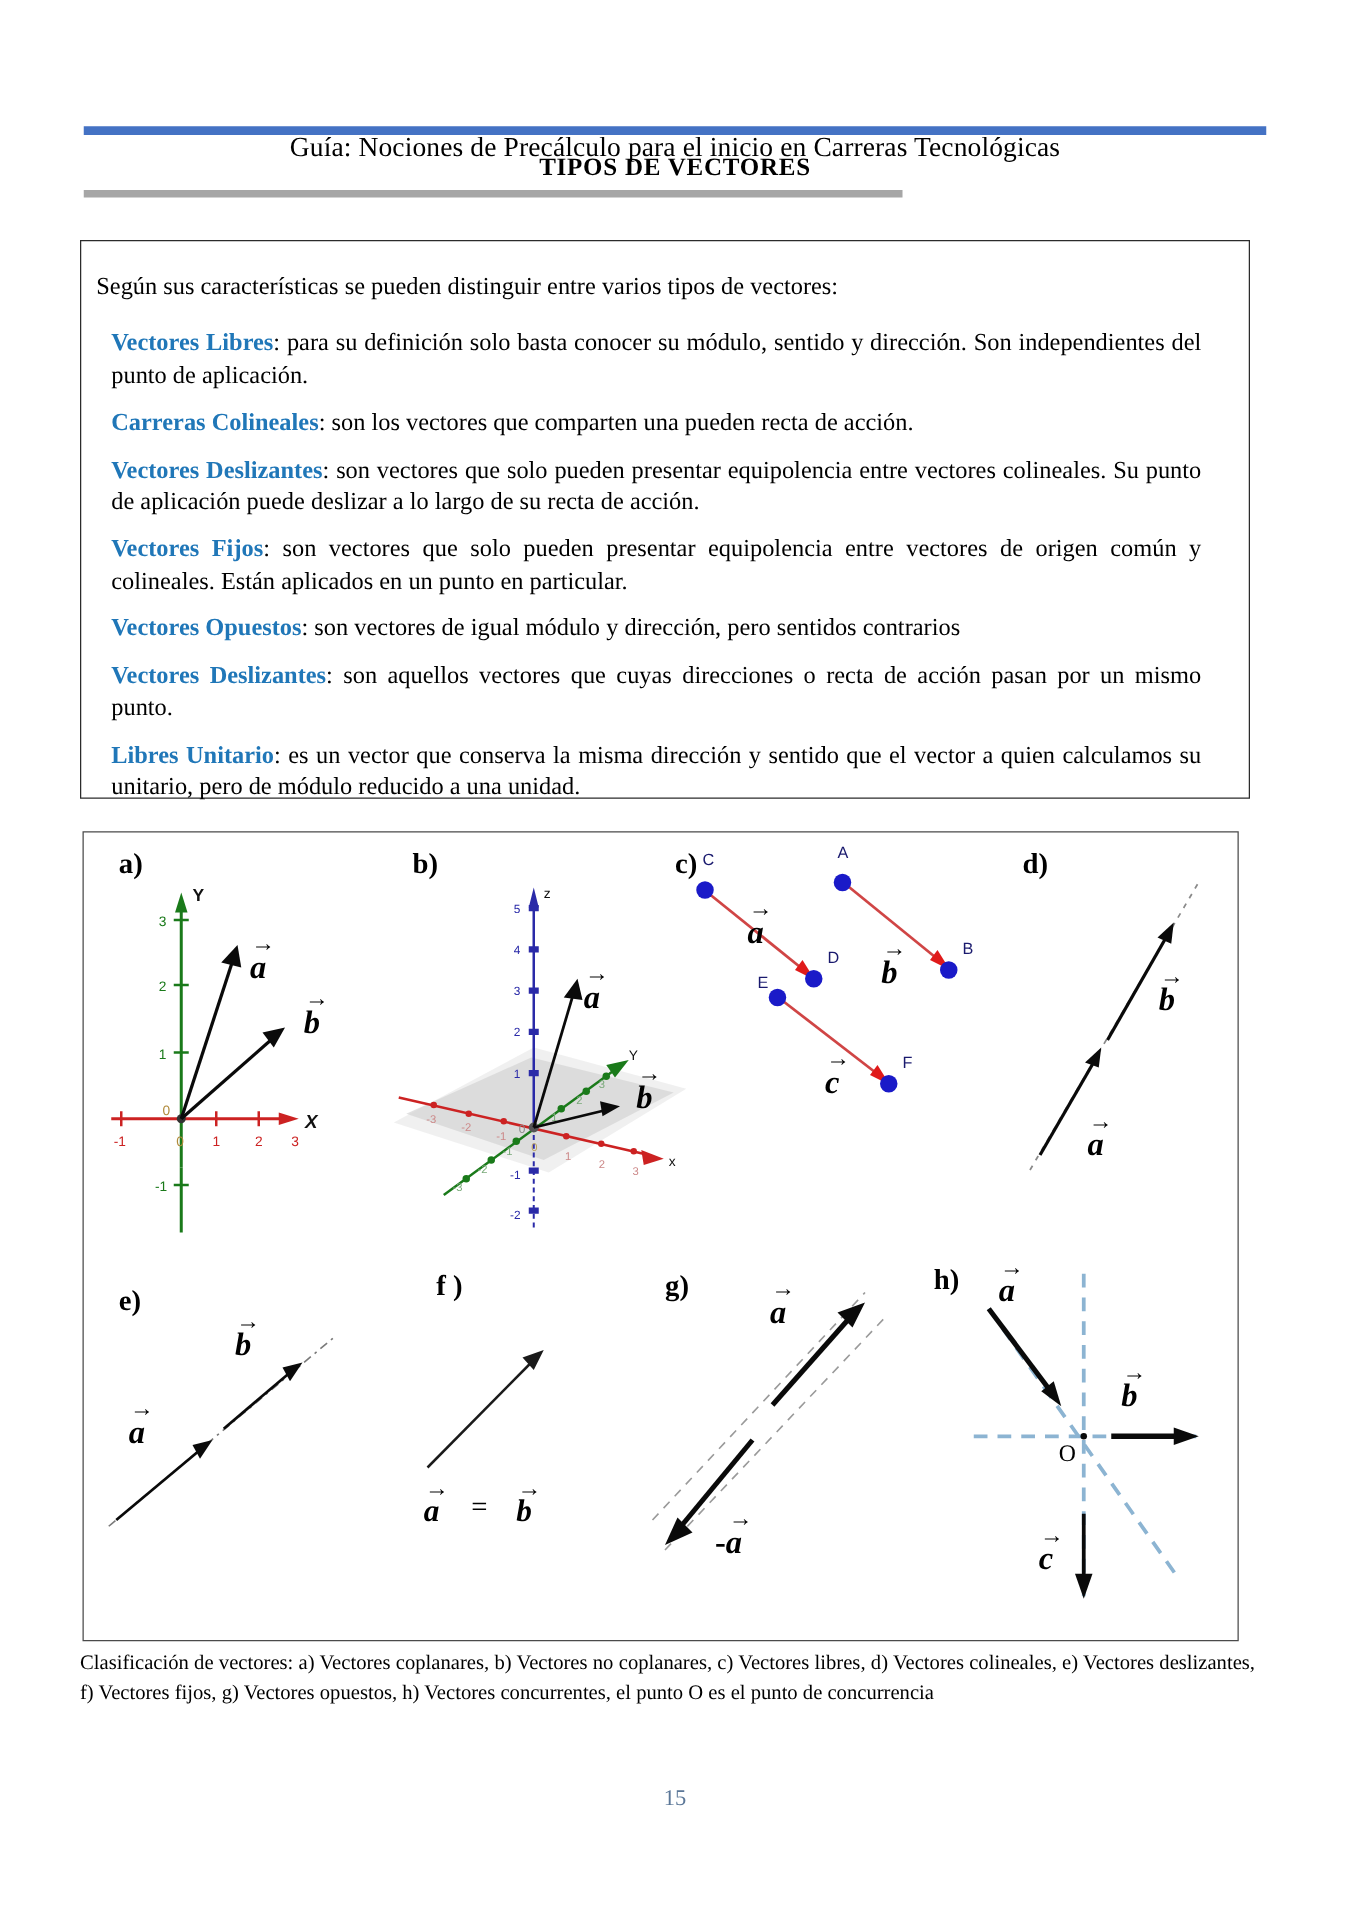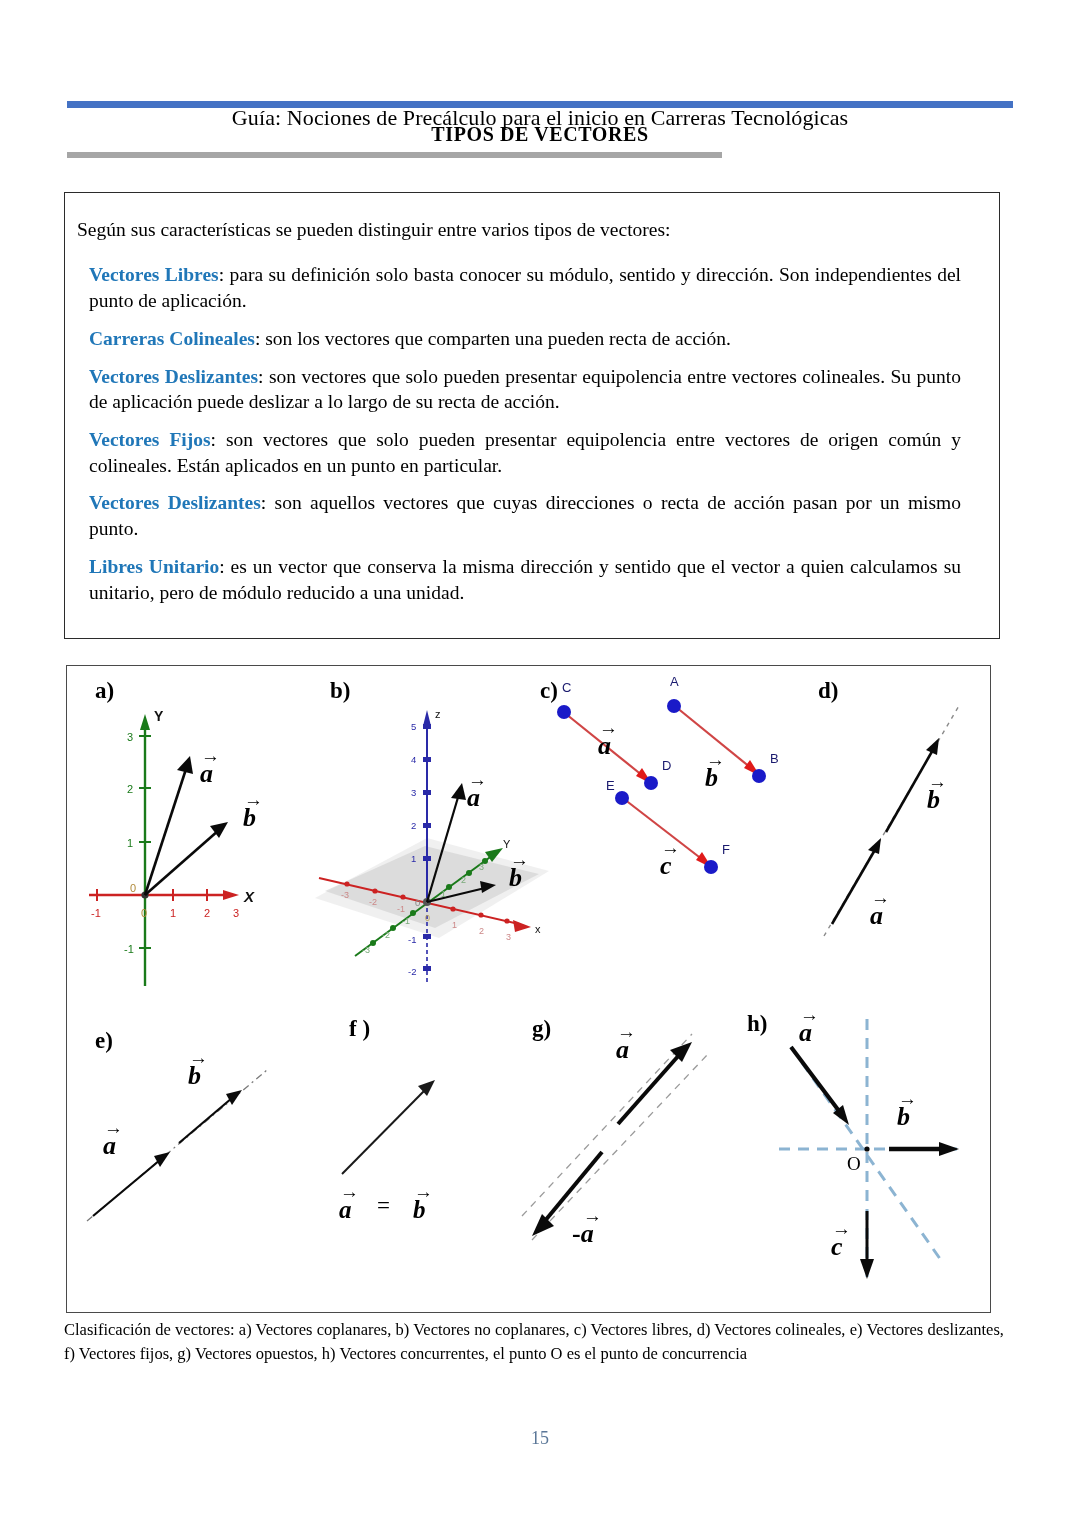--- a/index.html
+++ b/index.html
@@ -171,20 +171,21 @@
     <p class="def-lead">Según sus características se pueden distinguir entre varios tipos de vectores:</p>
 
     <p class="def-para"><span class="def-term">Vectores Libres</span><span>: para su definición solo basta conocer su módulo, sentido y dirección. Son independientes del punto de aplicación.</span></p>
 
     <p class="def-para"><span class="def-term">Carreras Colineales</span><span>: son los vectores que comparten una pueden recta de acción.</span></p>
 
     <p class="def-para"><span class="def-term">Vectores Deslizantes</span><span>: son vectores que solo pueden presentar equipolencia entre vectores colineales. Su punto de aplicación puede deslizar a lo largo de su recta de acción.</span></p>
 
     <p class="def-para"><span class="def-term">Vectores Fijos</span><span>: son vectores que solo pueden presentar equipolencia entre vectores de origen común y colineales. Están aplicados en un punto en particular.</span></p>
 
+    <p class="def-para"><span class="def-term">Vectores Opuestos</span><span>: son vectores de igual módulo y dirección, pero sentidos contrarios</span></p>
 
     <p class="def-para"><span class="def-term">Vectores Deslizantes</span><span>: son aquellos vectores que cuyas direcciones o recta de acción pasan por un mismo punto.</span></p>
 
     <p class="def-para"><span class="def-term">Libres Unitario</span><span>: es un vector que conserva la misma dirección y sentido que el vector a quien calculamos su unitario, pero de módulo reducido a una unidad.</span></p>
   </div>
 </div>
 
 <div id="figure-box">
 
   <div class="panel" style="left:0px; top:0px; width:235px; height:320px;">

